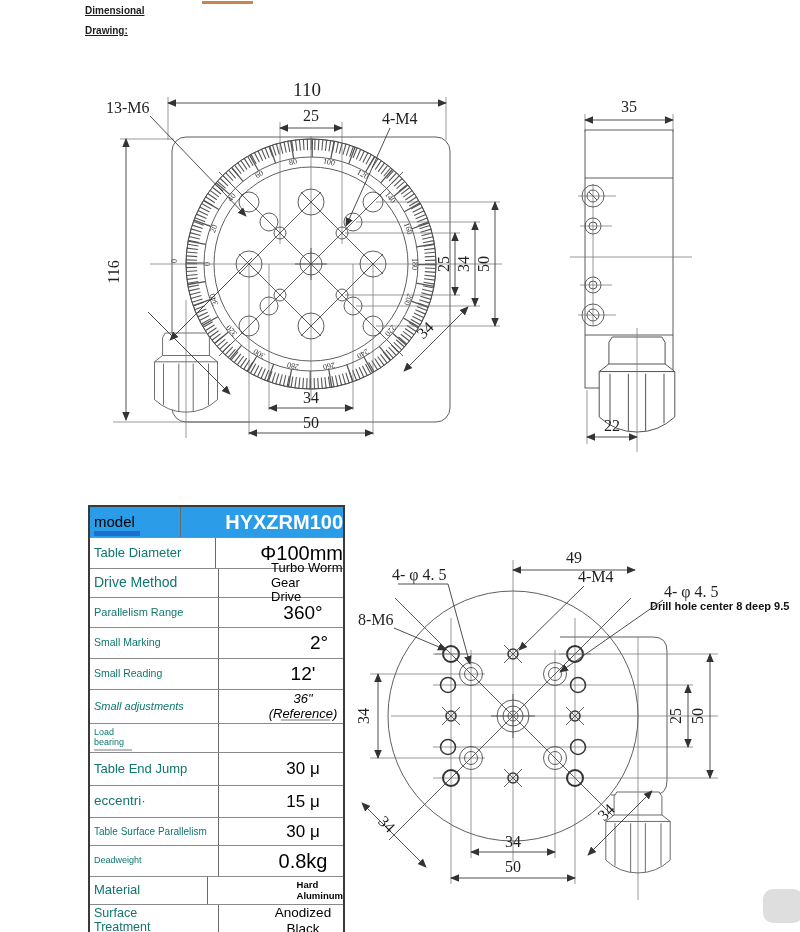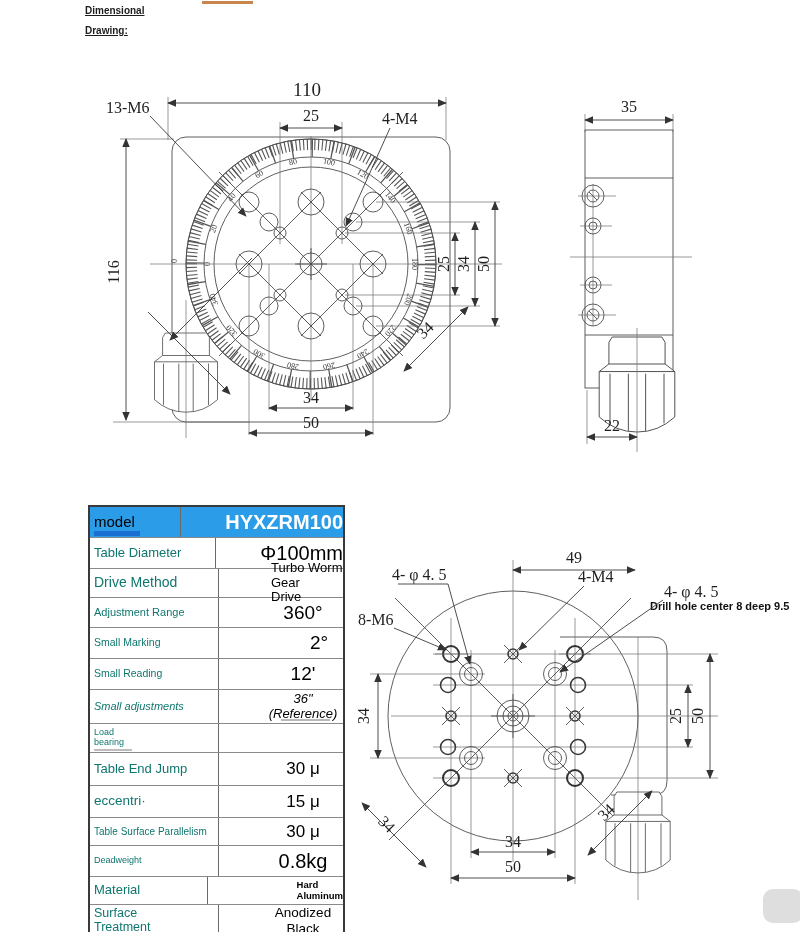--- a/index.html
+++ b/index.html
@@ -312,21 +312,21 @@
   <div class="srow">
     <div class="slab">Table Diameter</div>
     <div class="sval">Φ100mm</div>
   </div>
   <div class="srow">
     <div class="slab">Drive Method</div>
     <div class="sval">Turbo Worm Gear
 Drive</div>
   </div>
   <div class="srow">
-    <div class="slab">Adjustment Range</div>
+    <div class="slab">Parallelism Range</div>
     <div class="sval">360°</div>
   </div>
   <div class="srow">
     <div class="slab">Small Marking</div>
     <div class="sval">2°</div>
   </div>
   <div class="srow">
     <div class="slab">Small Reading</div>
     <div class="sval">12'</div>
   </div>

